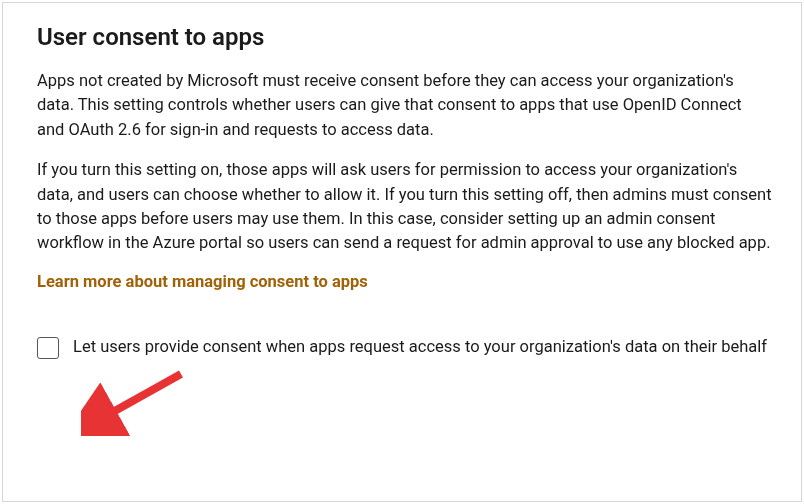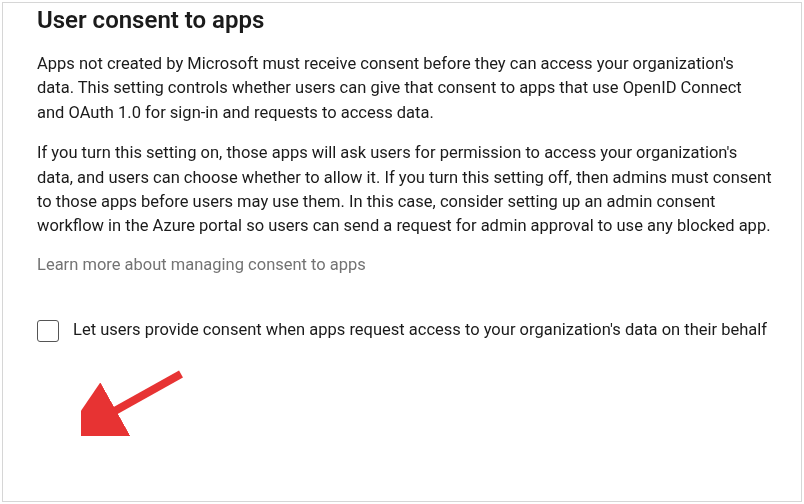--- a/index.html
+++ b/index.html
@@ -11,43 +11,44 @@
       font-family: "Segoe UI", -apple-system, BlinkMacSystemFont, Roboto, "Helvetica Neue", sans-serif;
       background: #ffffff;
       width: 804px;
       height: 504px;
     }
     .panel {
       border: 1px solid #d6d6d6;
       width: 800px;
       height: 500px;
       margin: 2px;
-      padding: 3px 28px 20px 34px;
+      padding: 20px 28px 20px 34px;
       background: #ffffff;
       position: relative;
     }
     .title {
       font-size: 24px;
       font-weight: 600;
       color: #1b1b1b;
       margin-bottom: 18px;
     }
     .para {
       font-size: 16.5px;
       line-height: 1.48;
       color: #1b1b1b;
       margin-bottom: 16px;
     }
     .link {
       display: block;
       font-size: 16.5px;
-      color: #737373;
+      color: #a16207;
       text-decoration: none;
       margin-bottom: 14px;
       cursor: pointer;
+      font-weight: bold;
     }
     .checkbox-row {
       display: flex;
       align-items: flex-start;
       margin-top: 44px;
       gap: 14px;
     }
     .checkbox {
       width: 22px;
       height: 22px;
@@ -69,21 +70,21 @@
       top: 363px;
       pointer-events: none;
     }
   </style>
 </head>
 <body>
 
 <div class="panel">
   <h2 class="title">User consent to apps</h2>
 
-  <p class="para">Apps not created by Microsoft must receive consent before they can access your organization's data. This setting controls whether users can give that consent to apps that use OpenID Connect and OAuth 1.0 for sign-in and requests to access data.</p>
+  <p class="para">Apps not created by Microsoft must receive consent before they can access your organization's data. This setting controls whether users can give that consent to apps that use OpenID Connect and OAuth 2.6 for sign-in and requests to access data.</p>
 
   <p class="para">If you turn this setting on, those apps will ask users for permission to access your organization's data, and users can choose whether to allow it. If you turn this setting off, then admins must consent to those apps before users may use them. In this case, consider setting up an admin consent workflow in the Azure portal so users can send a request for admin approval to use any blocked app.</p>
 
   <a class="link">Learn more about managing consent to apps</a>
 
 
   <div class="checkbox-row">
     <div class="checkbox"></div>
     <div class="checkbox-label">Let users provide consent when apps request access to your organization's data on their behalf</div>
   </div>

